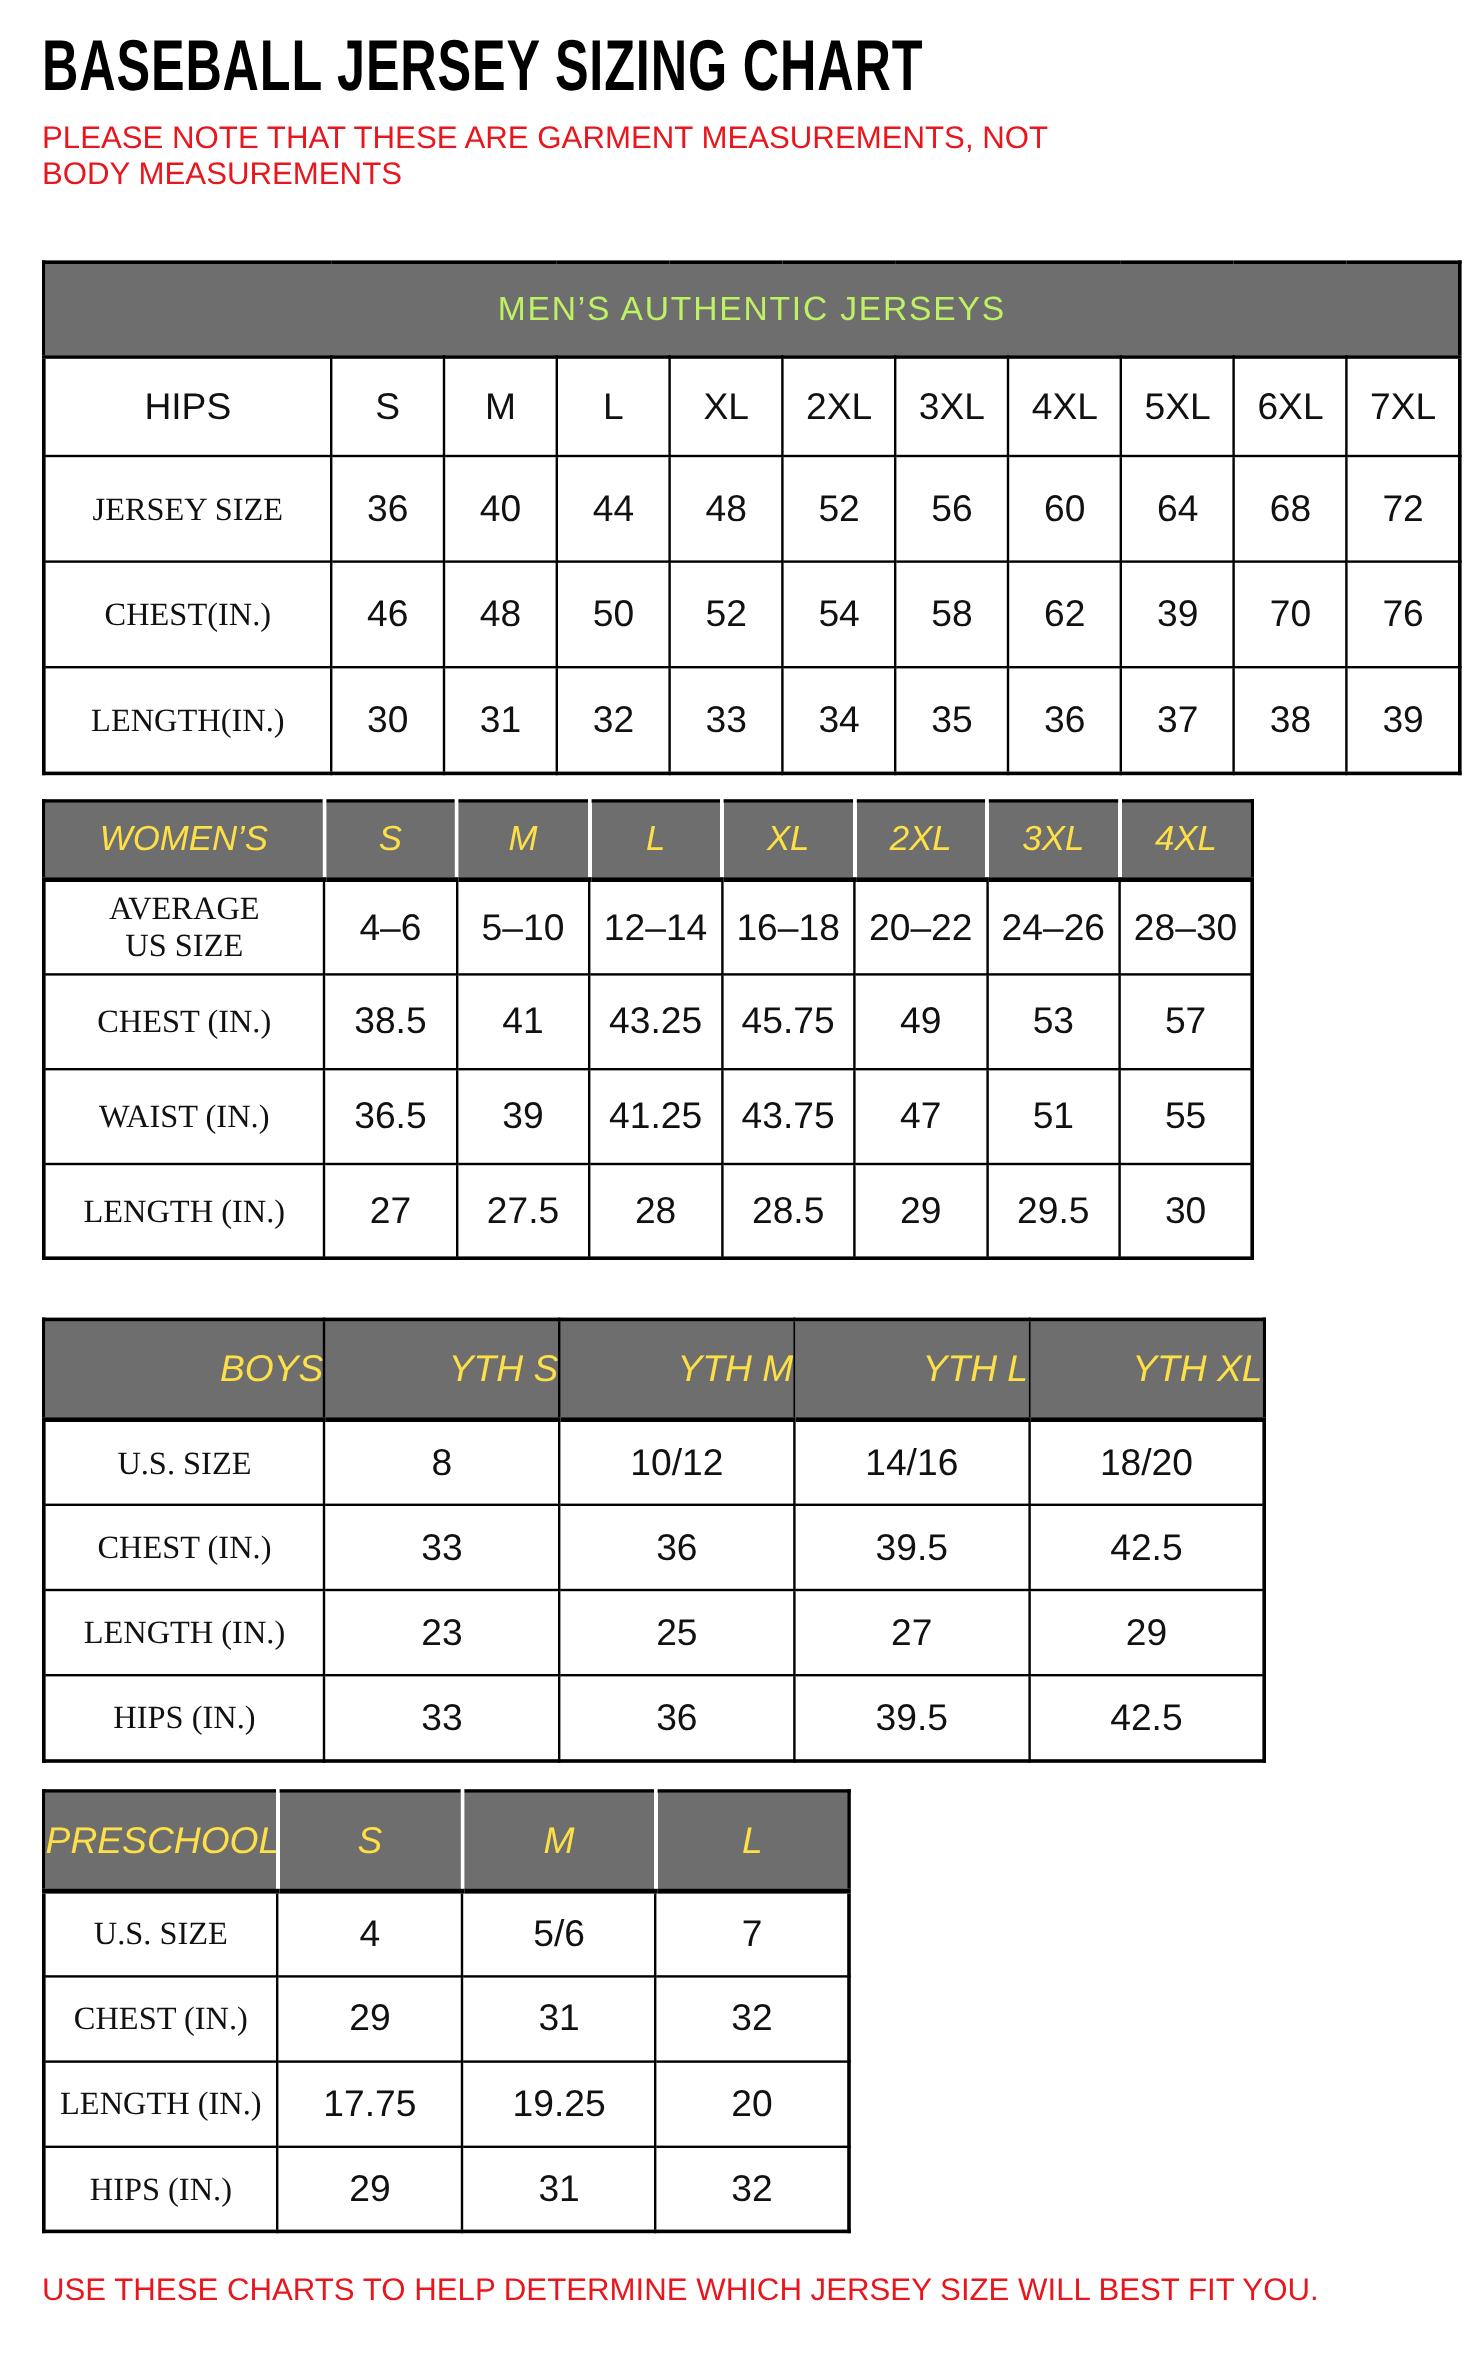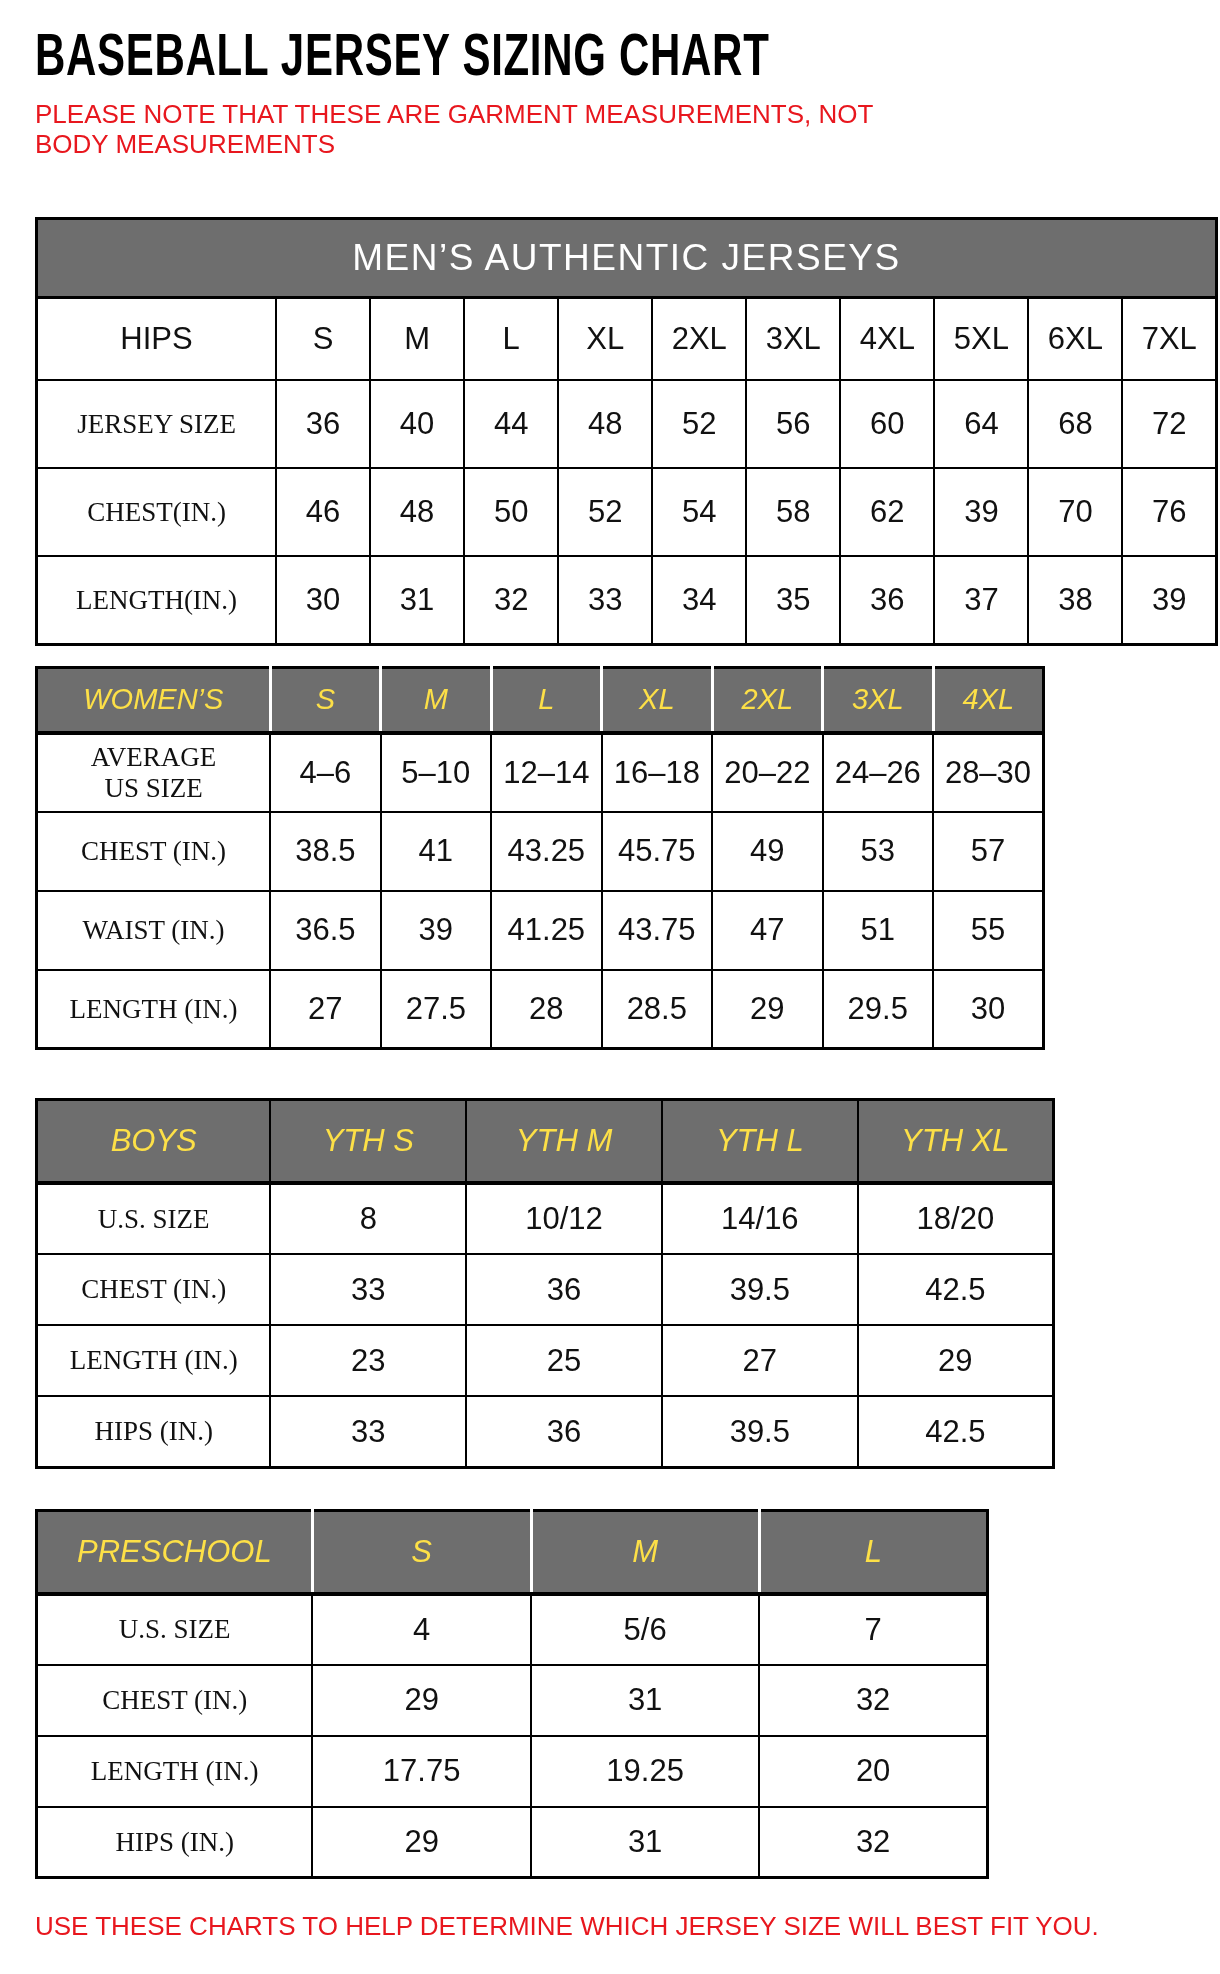--- a/index.html
+++ b/index.html
@@ -45,22 +45,22 @@
     vertical-align:middle;
     padding:0;
     font-weight:400;
     overflow:hidden;
   }
   td{font-size:31px;}
   .rowlabel{font-size:27px;white-space:pre-line;line-height:1.15;font-family:Liberation Serif, serif;}
 
   thead .band{
     background:var(--gray);
-    color:#ffffff;
-    font-size:37px;
+    color:#bef264;
+    font-size:28px;
     letter-spacing:1.5px;
     height:76px;
     border-bottom:3px solid var(--line);
   }
   tr.cols th{font-size:31px;height:80px;}
   tr.cols.gray th{
     background:var(--gray);
     color:#fde047;
     border-bottom:4px solid var(--line);
     font-style:italic;
@@ -72,25 +72,25 @@
   #mens{width:1183px;margin-top:58px;}
   #mens tbody tr{height:88px;}
   #mens col.c-label{width:20.3%;}
 
   #womens{width:1010px;margin-top:20px;}
   #womens tr.cols th{height:62px;font-size:29px;}
   #womens tbody tr{height:79px;}
   #womens col.c-label{width:23.2%;}
 
   #boys{width:1020px;margin-top:48px;}
-  #boys tr.cols th{height:80px;}
+  #boys tr.cols th{height:80px;text-align:right;}
   #boys tbody tr{height:71px;}
   #boys col.c-label{width:23%;}
 
-  #preschool{width:954px;margin-top:40px;}
+  #preschool{width:674px;margin-top:22px;}
   #preschool tr.cols th{height:80px;}
   #preschool tbody tr{height:71px;}
   #preschool col.c-label{width:29%;}
   #preschool col.c-s{width:23%;}
   #preschool col.c-m{width:24%;}
   #preschool col.c-l{width:24%;}
 
   .footer{
     margin-top:32px;
     font-size:26px;

